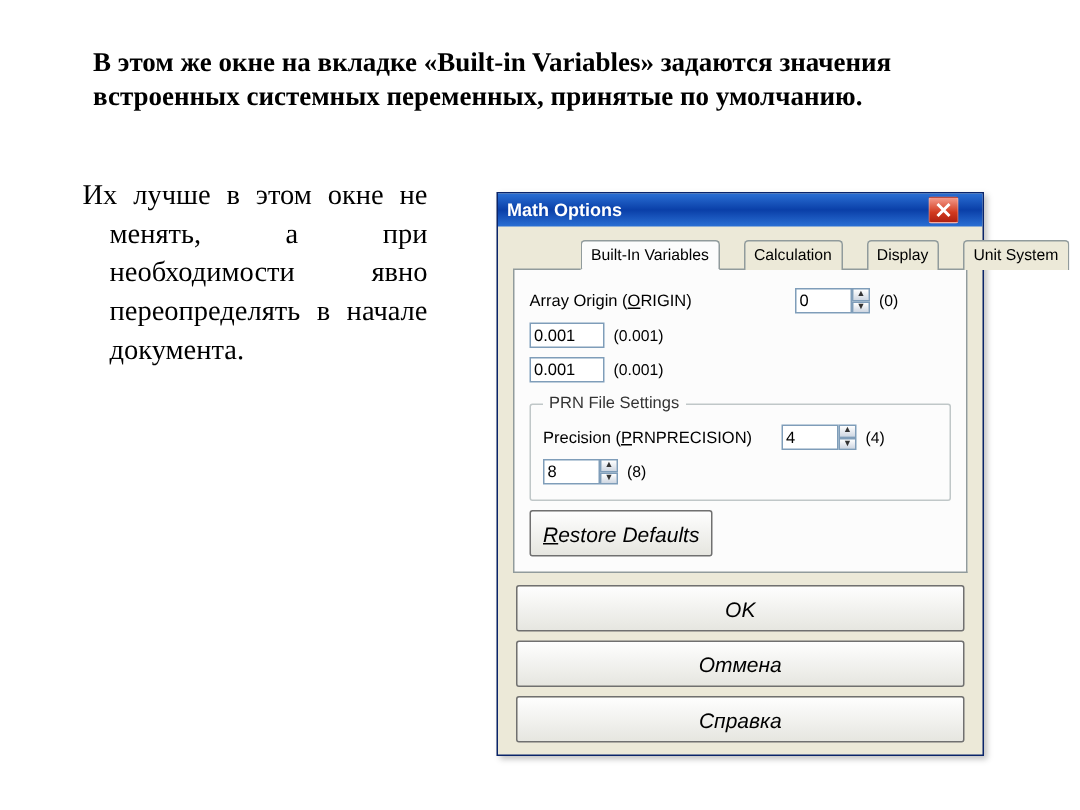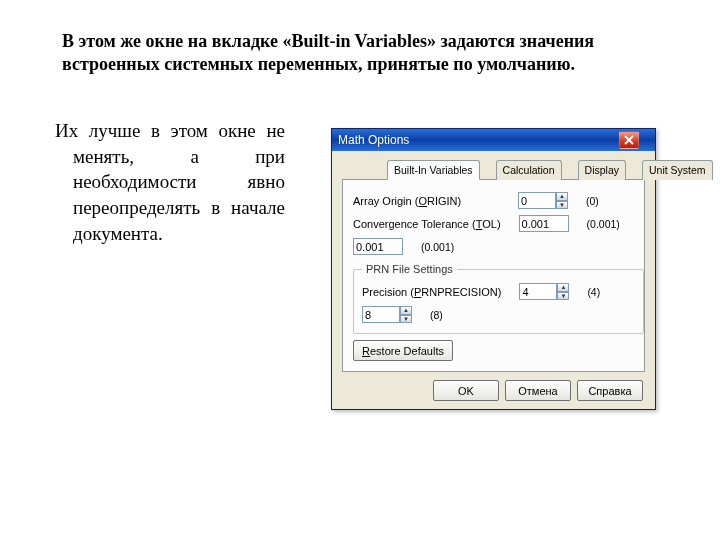--- a/index.html
+++ b/index.html
@@ -46,21 +46,21 @@
     font-family: Tahoma, sans-serif;
     font-size: 11px;
     border: 1px solid #0a246a;
     background: #ece9d8;
     box-shadow: 2px 2px 4px rgba(0,0,0,0.25);
   }
   .titlebar {
     height: 22px;
     background: linear-gradient(to bottom, #2a6fd4 0%, #0a3fa8 50%, #2a6fd4 100%);
     color: #fff;
-    font-weight: normal;
+    font-weight: bold;
     display: flex;
     align-items: center;
     padding: 0 16px 0 6px;
     font-size: 12px;
   }
   .titlebar .title { flex: 1; }
   .closebtn {
     width: 18px; height: 16px;
     background: linear-gradient(to bottom, #f49a8a, #d23a1f 60%, #b02010);
     border: 1px solid #fff3;
@@ -102,21 +102,21 @@
     margin: 0 4px;
     border: 1px solid #919b9c;
     border-top: none;
     background: #fcfcfc;
     padding: 12px 10px 10px 10px;
   }
 
   .row {
     display: flex;
     align-items: center;
-    gap: 18px;
+    gap: 6px;
     margin-bottom: 6px;
   }
   .row .lbl { flex: 1; white-space: nowrap; }
   .row .num {
     width: 50px;
     height: 17px;
     display: flex;
   }
   .row .num input {
     width: 38px;
@@ -156,34 +156,36 @@
     font-size: 11px;
     padding: 0 4px;
     color: #333;
   }
 
   .restore {
     margin-top: 6px;
   }
 
   .winbtn {
-    height: 21px;
+    height: 31px;
     min-width: 72px;
     border: 1px solid #707070;
     background: linear-gradient(#fefefe,#e6e6e0);
     font-family: Tahoma, sans-serif;
-    font-size: 11px;
+    font-size: 14px;
     border-radius: 2px;
     padding: 0 8px;
+    font-style: italic;
   }
   .footer {
     display: flex;
     justify-content: flex-end;
     gap: 6px;
     padding: 8px 6px 0 6px;
+    flex-direction: column;
   }
   .footer .winbtn { min-width: 66px; }
   .restore .winbtn { min-width: 96px; }
 </style>
 </head>
 <body>
 
 <div class="slide-heading">В этом же окне на вкладке «Built-in Variables» задаются значения встроенных системных переменных, принятые по умолчанию.</div>
 
 <div class="slide-body">
@@ -217,23 +219,20 @@
           <input value="0" style="">
           <span class="spin">
               <span class="sbtn">▲</span>
               <span class="sbtn">▼</span>
             </span>
         </span>
         <span class="def">(0)</span>
       </div>
 
       <div class="row">
-        <span class="lbl">
-          <span>Convergence Tolerance  (</span><span class="u">T</span><span>OL)</span>
-        </span>
         <span class="num" style="width:50px">
           <input style="width: 50px;" value="0.001">
         </span>
         <span class="def">(0.001)</span>
       </div>
 
       <div class="row">
         <span class="num" style="width:50px">
           <input style="width: 50px;" value="0.001">
         </span>

